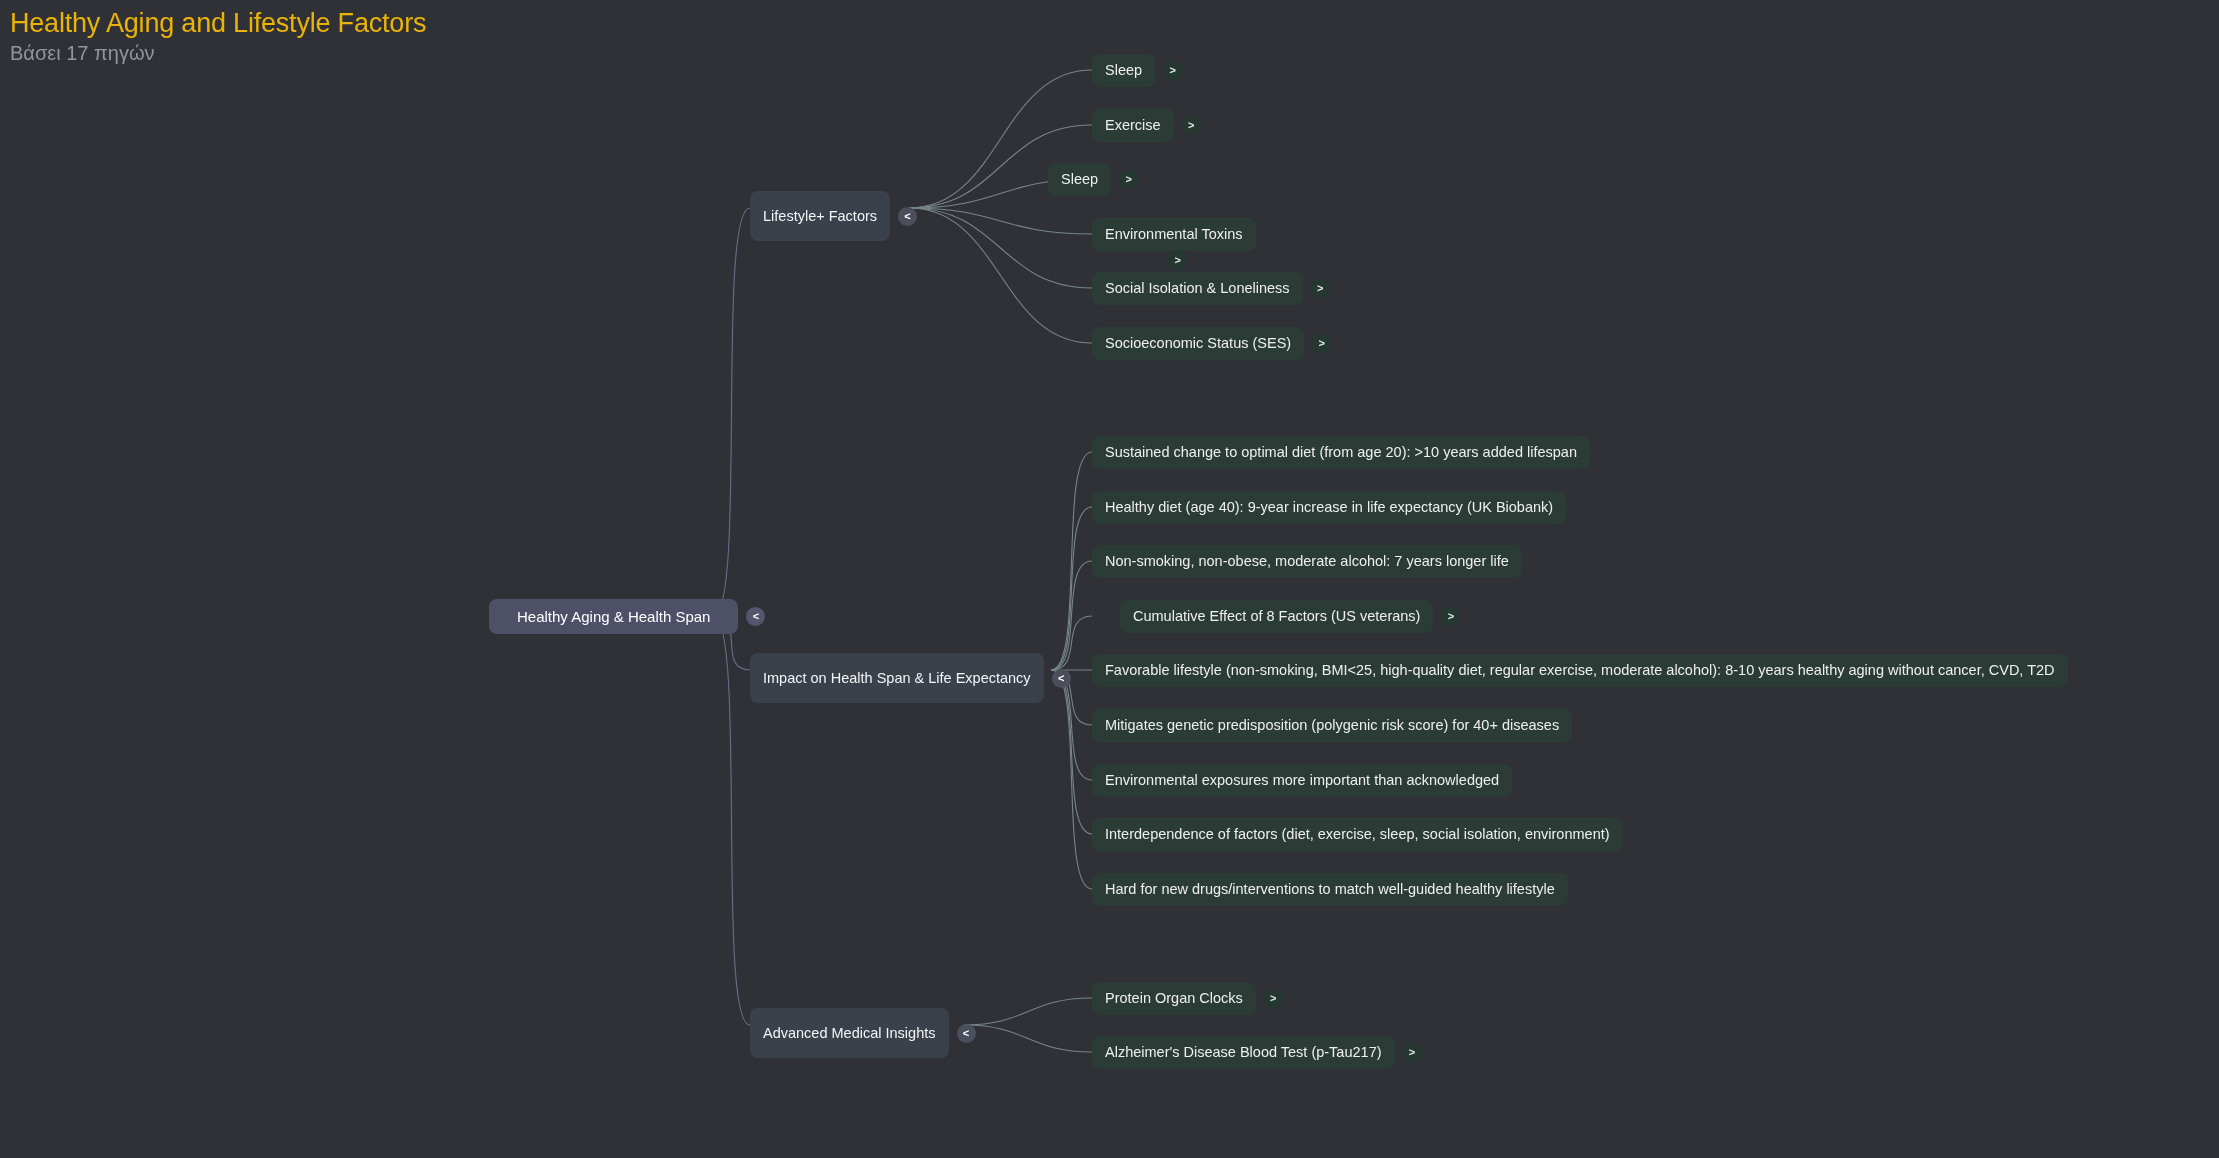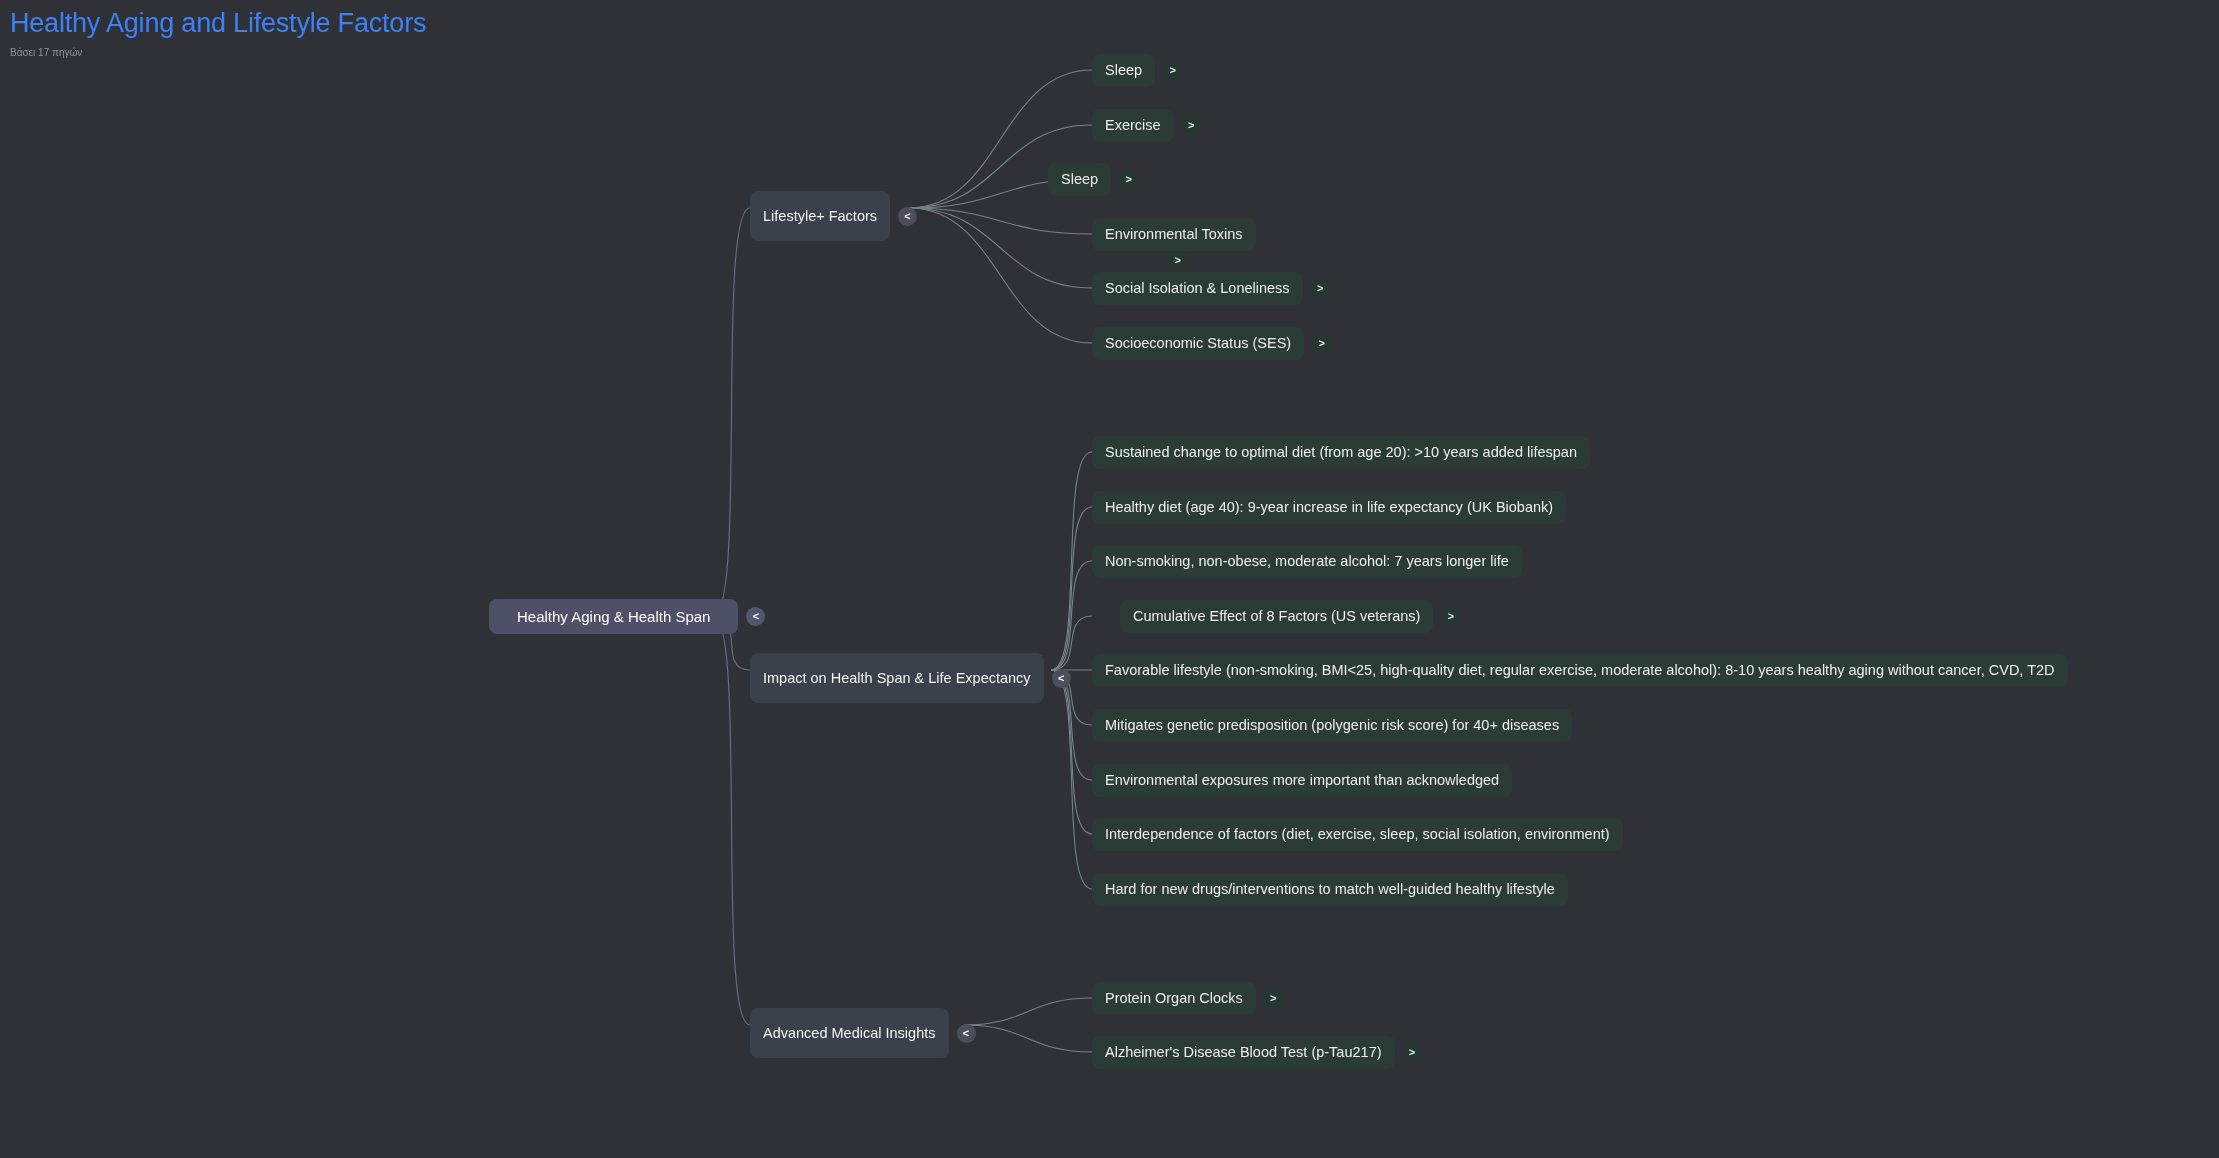--- a/index.html
+++ b/index.html
@@ -22,28 +22,28 @@
   
   #header {
     position: absolute;
     left: 10px;
     top: 6px;
     z-index: 30;
   }
   #page-title {
     font-size: 27px;
     font-weight: 400;
-    color: #3b82f6;
+    color: #eab308;
     letter-spacing: -0.2px;
     line-height: 34px;
     margin: 0;
     white-space: nowrap;
   }
   #page-subtitle {
-    font-size: 10px;
+    font-size: 20px;
     color: #93959b;
     line-height: 22px;
     margin: 2px 0 0 0;
     white-space: nowrap;
   }
 
   
   #edges {
     position: absolute;
     left: 0; top: 0;

